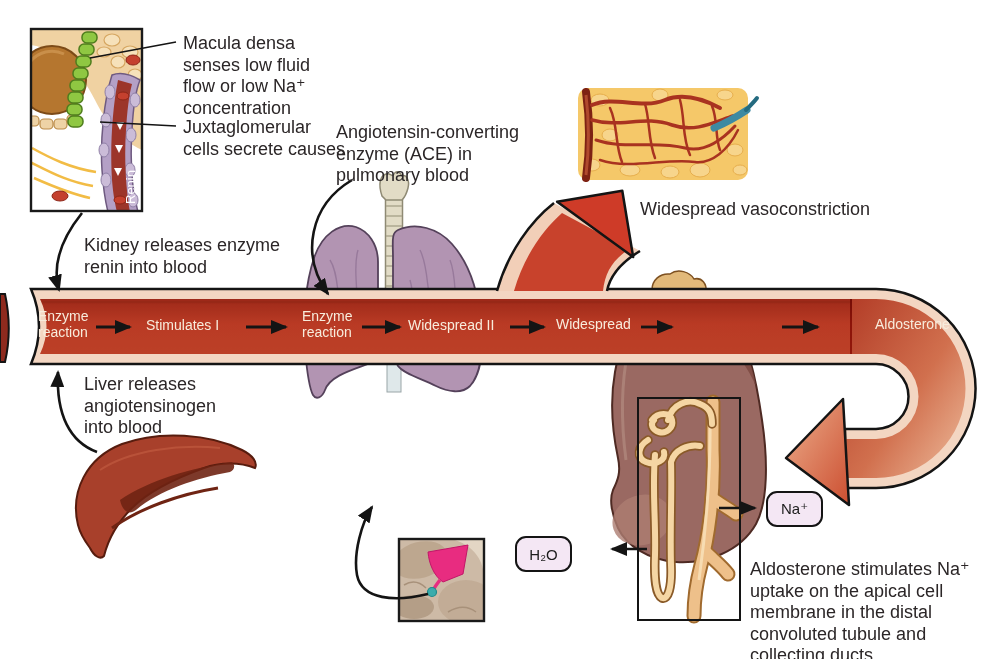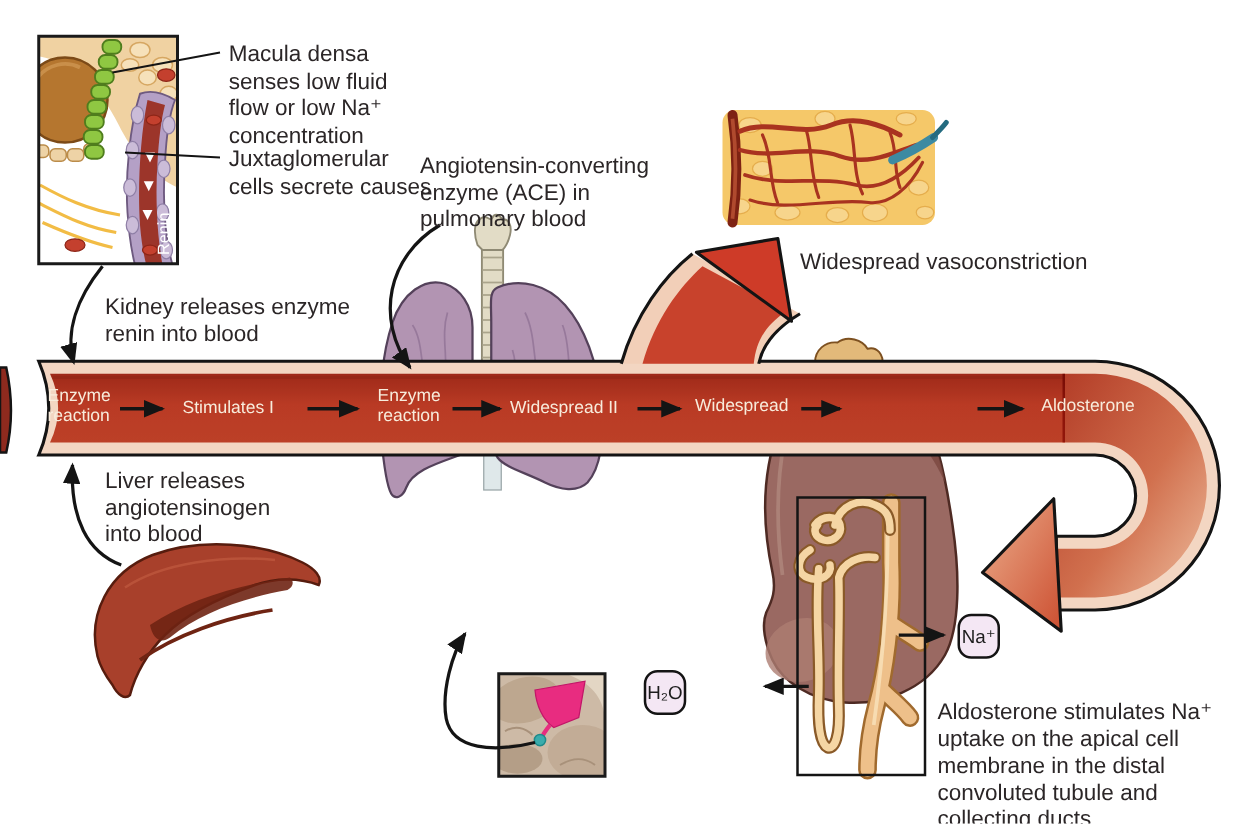--- a/index.html
+++ b/index.html
@@ -1,21 +1,21 @@
 <!DOCTYPE html>
 <html><head>
 <meta charset="utf-8">
 <style>
   html,body{margin:0;padding:0;background:#ffffff;}
   #app{position:relative;width:986px;height:659px;background:#fff;overflow:hidden;
        font-family:"Liberation Sans","DejaVu Sans",sans-serif;}
   #art{position:absolute;left:0;top:0;}
   .lbl{position:absolute;font-size:18px;line-height:1.2;color:#2b2627;white-space:pre-line;}
   .vstep{position:absolute;font-size:14px;line-height:1.12;color:#f8ecdc;white-space:pre-line;}
-  .molbox{position:absolute;width:34px;height:36px;border:2.2px solid #141414;border-radius:11px;
+  .molbox{position:absolute;width:57px;height:36px;border:2.2px solid #141414;border-radius:11px;
           background:#f4e7f4;display:flex;align-items:center;justify-content:center;
           font-size:15px;color:#1c1c1c;box-sizing:border-box;}
 </style>
 </head>
 <body>
 
 <div id="app">
 
 <svg id="art" width="986" height="659" viewBox="0 0 986 659">
   <defs>
@@ -283,21 +283,21 @@
 convoluted tubule and
 collecting ducts</div>
 
 <div class="vstep" style="left:38px;top:309px">Enzyme
 reaction</div>
 <div class="vstep" style="left:146px;top:318px">Stimulates I</div>
 <div class="vstep" style="left:302px;top:309px">Enzyme
 reaction</div>
 <div class="vstep" style="left:408px;top:318px">Widespread II</div>
 <div class="vstep" style="left:556px;top:317px">Widespread</div>
-<div class="vstep" style="left:833px;top:317px">Aldosterone</div>
+<div class="vstep" style="left:875px;top:317px">Aldosterone</div>
 
 <div class="molbox" style="left:515px;top:536px">
   <span>H₂O</span>
 </div>
 <div class="molbox" style="left:766px;top:491px">
   <span>Na⁺</span>
 </div>
 
 </div>
 

